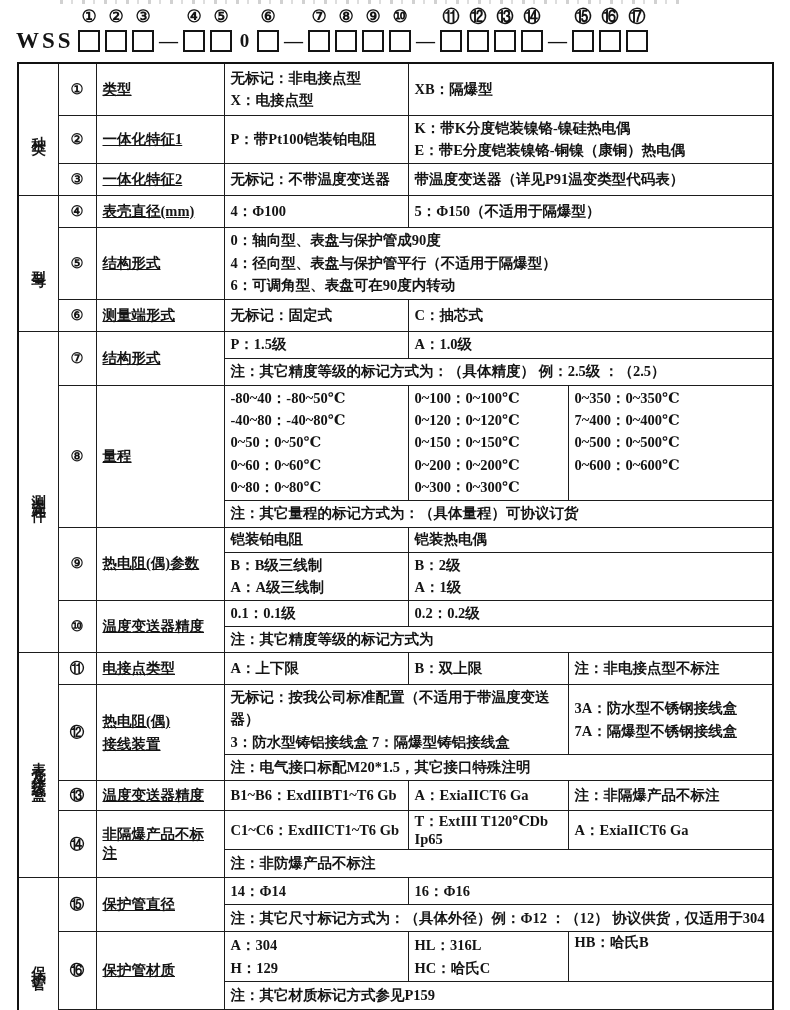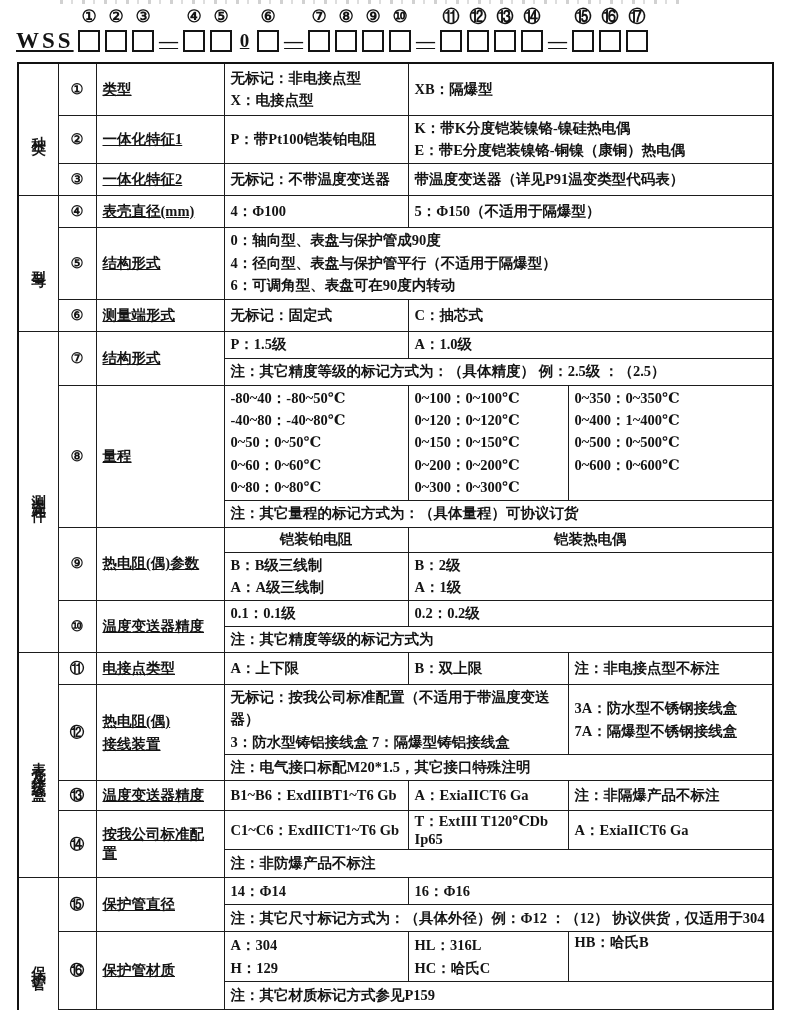--- a/index.html
+++ b/index.html
@@ -6,39 +6,39 @@
   body{width:790px;height:1010px;overflow:hidden;
        font-family:"Liberation Serif","DejaVu Serif",serif;color:#141414;}
   .page{position:relative;width:790px;height:1010px;background:#fff;}
   
   .artifact{position:absolute;top:0;left:60px;width:620px;height:4px;opacity:.45;
     background:repeating-linear-gradient(90deg,#9a9a9a 0 3px,transparent 3px 11px,#b5b5b5 11px 13px,transparent 13px 22px);}
   
   .codehead{position:absolute;top:6px;left:16px;display:flex;align-items:flex-end;}
   .slot{display:flex;flex-direction:column;align-items:center;width:27px;}
   .slot .n{height:21px;line-height:21px;font-size:17px;font-weight:700;letter-spacing:0;}
-  .slot .g{height:27px;display:flex;align-items:center;justify-content:center;text-decoration:underline;}
+  .slot .g{height:27px;display:flex;align-items:center;justify-content:center;}
   .bx{width:18px;height:18px;border:2.2px solid #141414;background:#fff;}
   .prefix{font-size:23px;font-weight:700;letter-spacing:3px;line-height:27px;padding-right:2px;}
   .dashslot{width:24px;}
   .dash{font-size:19px;font-weight:700;}
   .zero{font-size:19px;font-weight:700;}
   
   table.spec{position:absolute;top:62px;left:17px;border-collapse:collapse;table-layout:fixed;
     width:755px;}
   table.spec td{border:1.8px solid #1d1d1d;padding:1px 6px;font-size:14.5px;font-weight:600;
     vertical-align:middle;overflow:hidden;}
   table.spec{border:2.5px solid #111;}
   td.grp{writing-mode:vertical-rl;text-orientation:upright;text-align:center;
     letter-spacing:5px;font-size:15px;padding:2px 0;}
   td.num{text-align:center;font-size:17px;padding:0;}
   td.lbl{font-size:14.5px;text-decoration:underline;}
   .ln{line-height:1.55;}
   td.note{font-size:14px;}
-  td.ctr{text-align:center;}
+  td.ctr{text-align:left;}
   .gap{display:inline-block;width:18px;}
 </style>
 </head>
 <body>
 
 <div class="page">
 
   <div class="artifact"></div>
 
   <div class="codehead">
@@ -257,21 +257,21 @@
       </td>
       <td>
         <div class="ln">0~100：0~100℃</div>
         <div class="ln">0~120：0~120℃</div>
         <div class="ln">0~150：0~150℃</div>
         <div class="ln">0~200：0~200℃</div>
         <div class="ln">0~300：0~300℃</div>
       </td>
       <td style="vertical-align:top">
         <div class="ln">0~350：0~350℃</div>
-        <div class="ln">0~400：1~400℃</div>
+        <div class="ln">7~400：0~400℃</div>
         <div class="ln">0~500：0~500℃</div>
         <div class="ln">0~600：0~600℃</div>
       </td>
     </tr>
     <tr style="height:27px">
       <td class="note" colspan="3">注：其它量程的标记方式为：（具体量程）可协议订货</td>
     </tr>
 
     <tr style="height:25px">
       <td class="num" rowspan="2">⑨</td>
@@ -331,21 +331,21 @@
     <tr style="height:30px">
       <td class="num">⑬</td>
       <td class="lbl">温度变送器精度</td>
       <td>B1~B6：ExdIIBT1~T6 Gb</td>
       <td>A：ExiaIICT6  Ga</td>
       <td class="note">注：非隔爆产品不标注</td>
     </tr>
 
     <tr style="height:28px">
       <td class="num" rowspan="2">⑭</td>
-      <td class="lbl" rowspan="2">按我公司标准配置</td>
+      <td class="lbl" rowspan="2">非隔爆产品不标注</td>
       <td>C1~C6：ExdIICT1~T6 Gb</td>
       <td>T：ExtIII T120℃Db Ip65</td>
       <td>A：ExiaIICT6  Ga</td>
     </tr>
     <tr style="height:28px">
       <td class="note" colspan="3">注：非防爆产品不标注</td>
     </tr>
 
     <tr style="height:27px">
       <td class="grp" rowspan="5">保护管</td>

